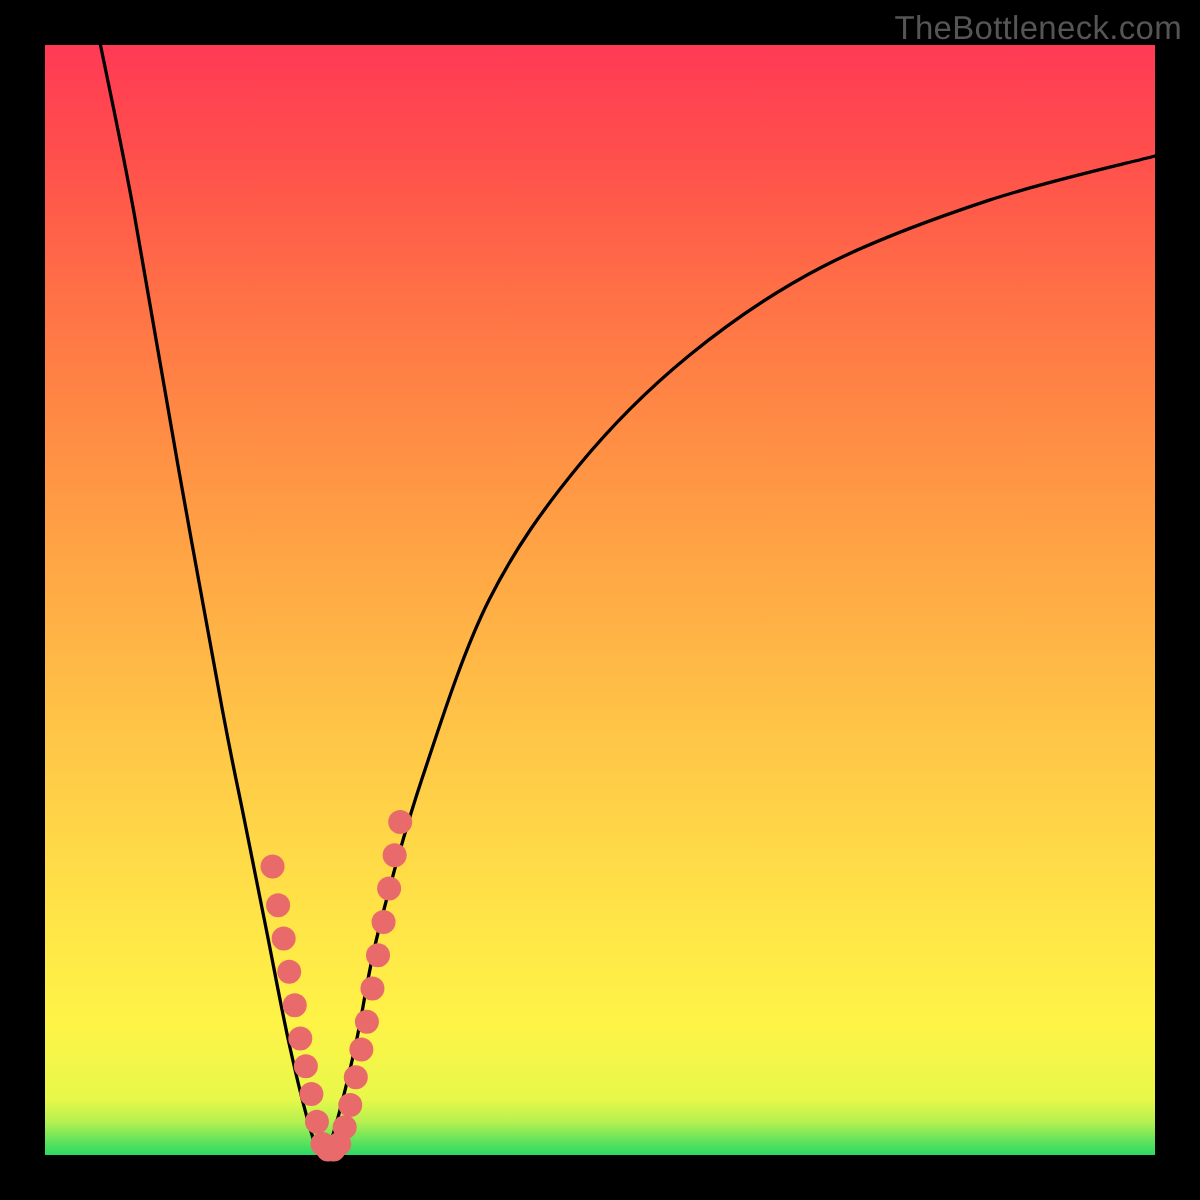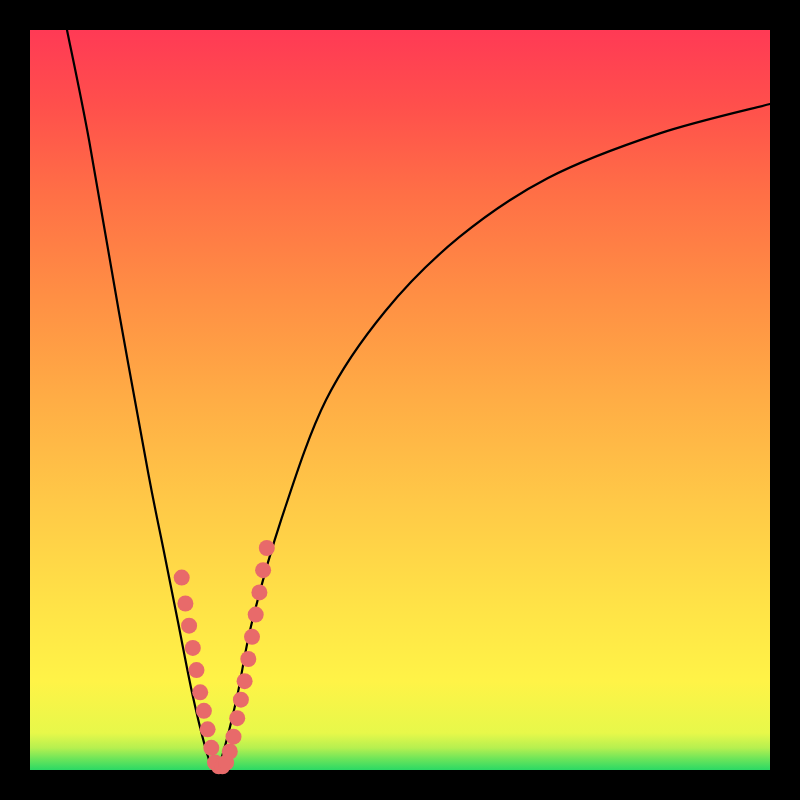--- a/index.html
+++ b/index.html
@@ -100,14 +100,15 @@
           <circle cx="222.0" cy="606.8" r="8" class="marker"></circle>
           <circle cx="225.7" cy="584.6" r="8" class="marker"></circle>
           <circle cx="229.4" cy="562.4" r="8" class="marker"></circle>
           <circle cx="233.1" cy="540.2" r="8" class="marker"></circle>
           <circle cx="236.8" cy="518.0" r="8" class="marker"></circle>
         </g>
     </svg>
 
   </div>
 
+  <div class="watermark">TheBottleneck.com</div>
 
 </div>
 
 </body></html>

